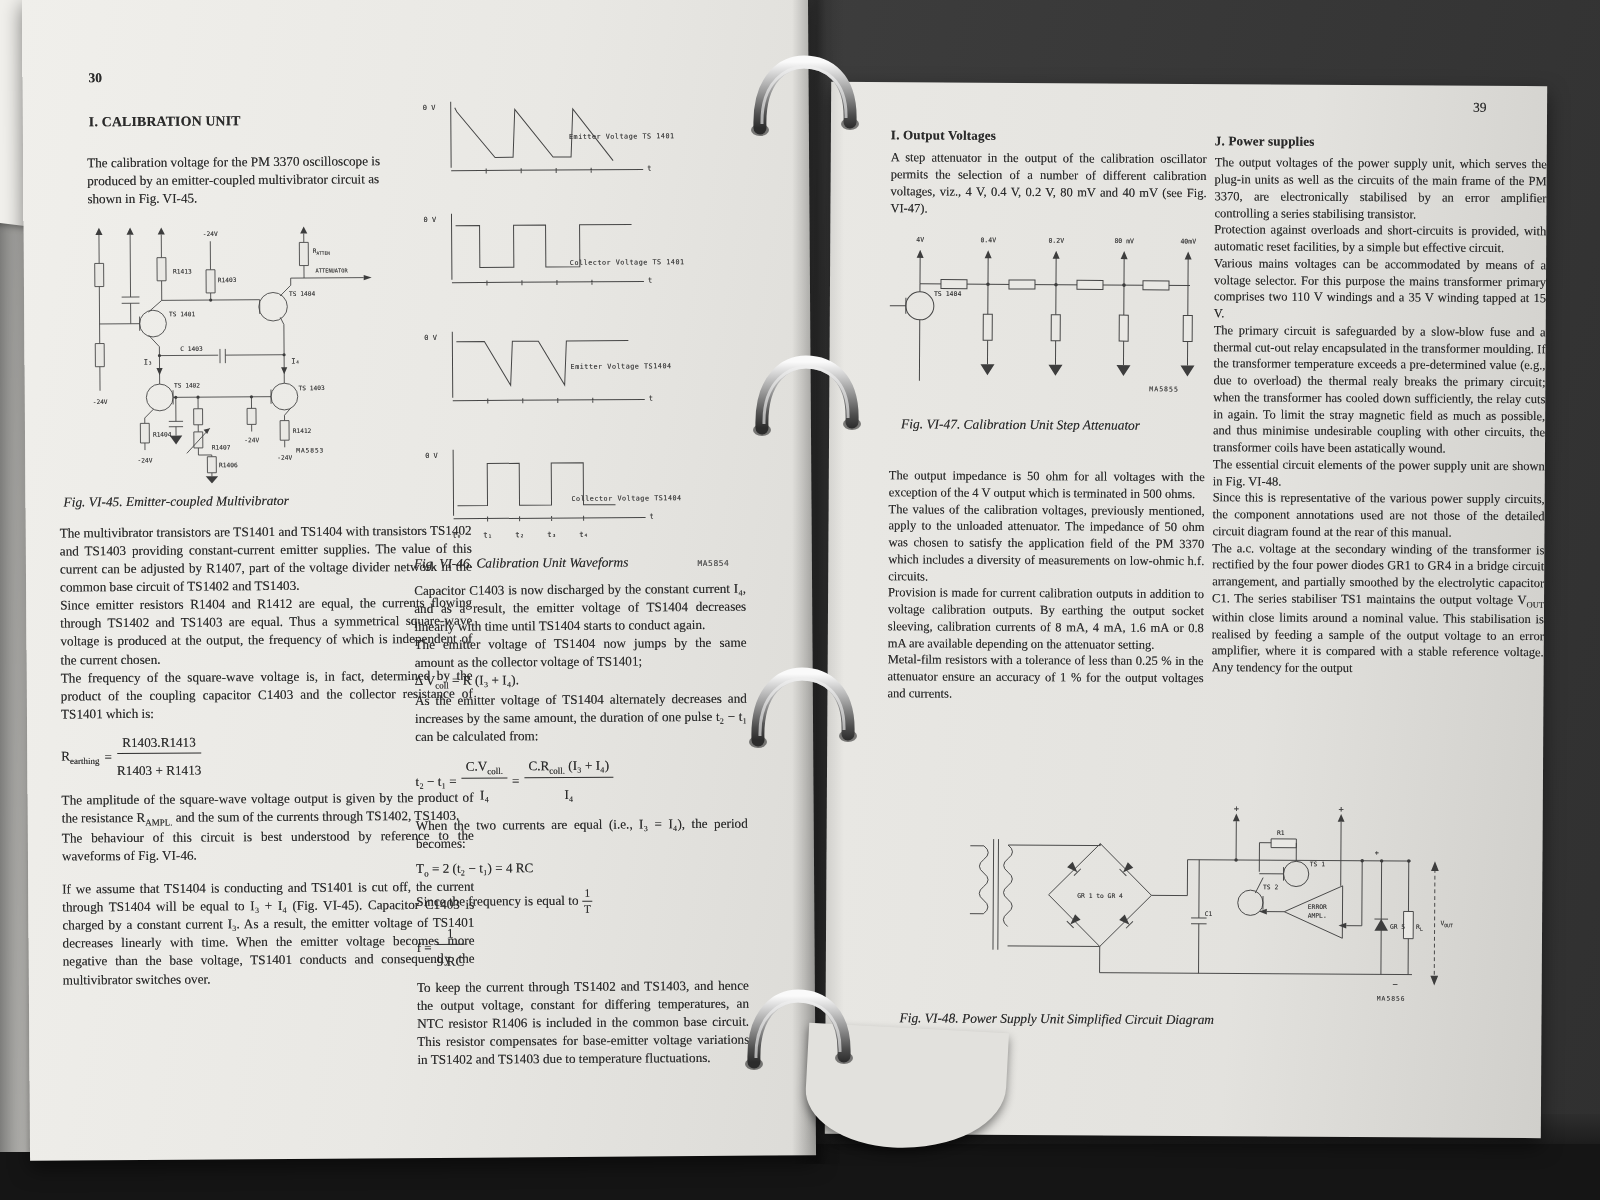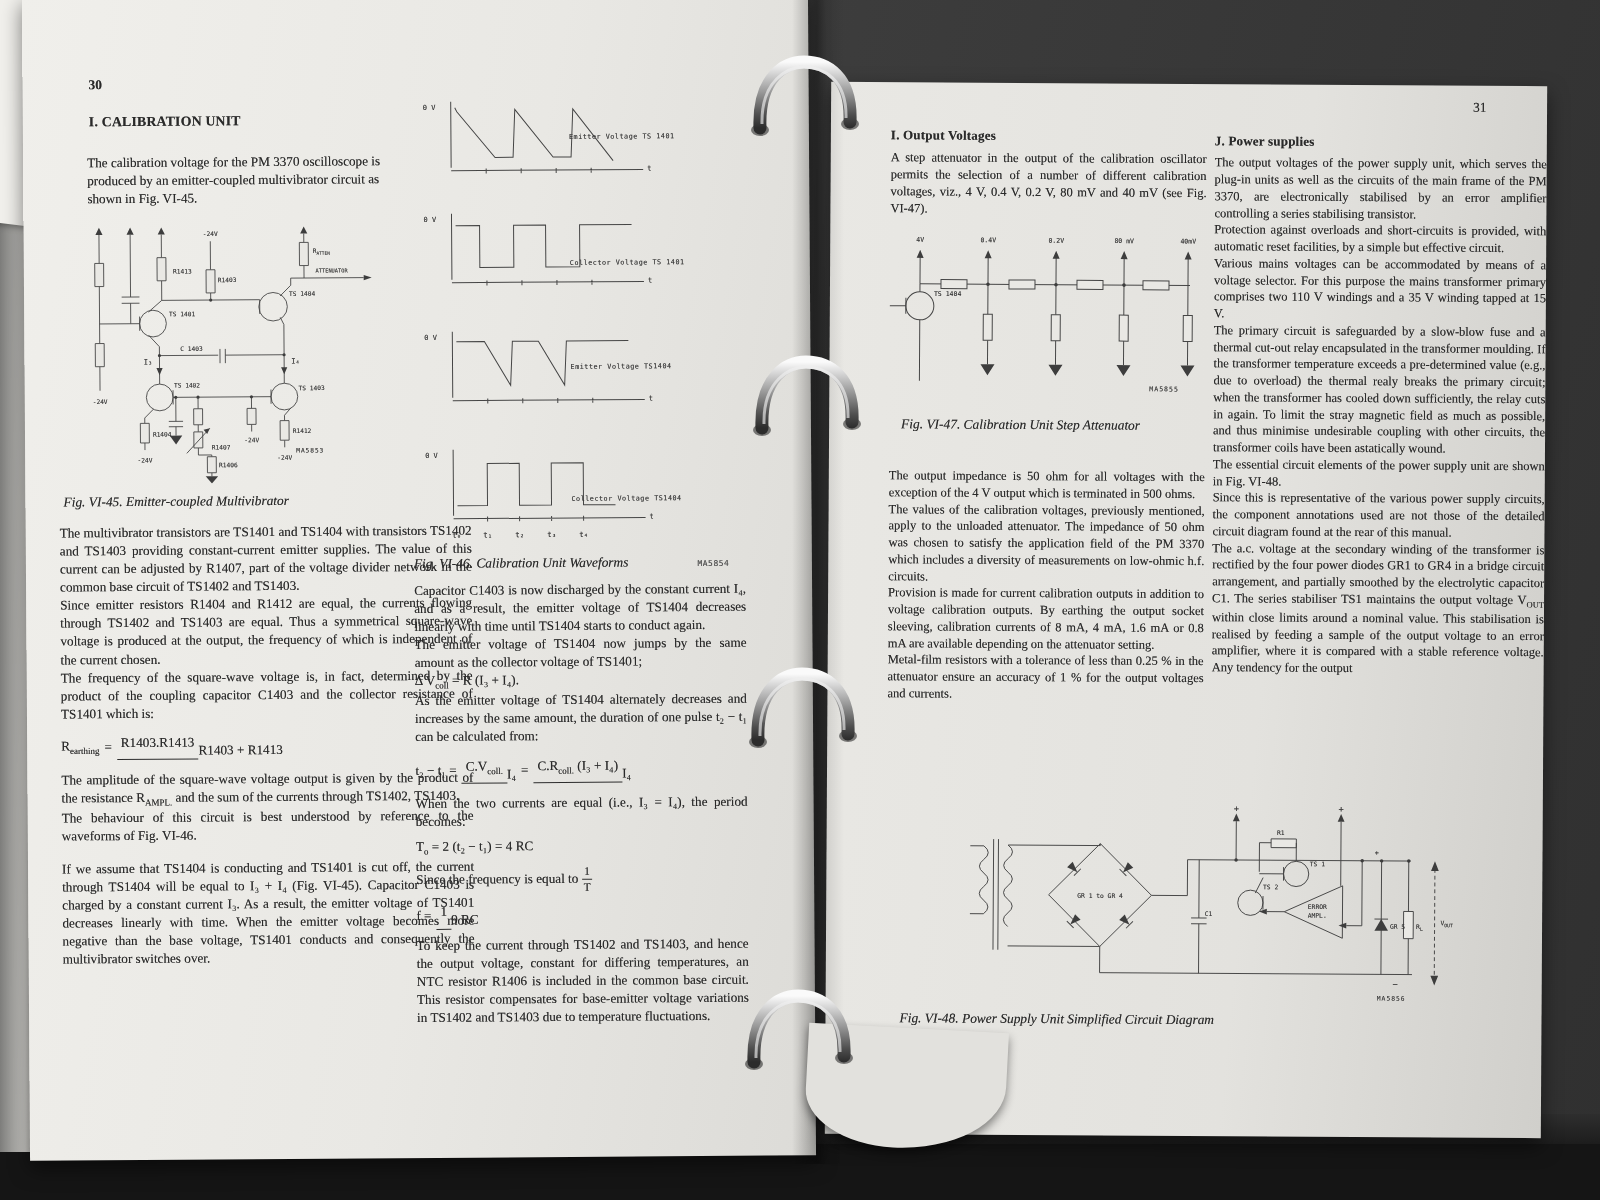--- a/index.html
+++ b/index.html
@@ -25,21 +25,21 @@
   .pn{position:absolute;font-size:13.5px;}
   .sec-heading{font-weight:bold;font-size:13.8px;letter-spacing:.2px;}
   .para{margin:0;text-align:justify;}
   .gap{margin-top:15px;}
   .softs{text-shadow:0 0 .5px rgba(50,50,50,.6);}
   .lp-body{font-size:13.2px;line-height:1.37;}
   .rp-body{font-size:12.5px;line-height:1.34;}
   .caption{font-style:italic;font-size:13.4px;}
   .mark{font-family:"DejaVu Sans Mono",monospace;font-size:8px;color:#555;letter-spacing:.5px;padding-left:27px;}
   .eq{margin:11px 0;display:flex;align-items:center;gap:5px;flex-wrap:wrap;}
-  .frac{display:inline-flex;flex-direction:row;text-align:center;vertical-align:middle;}
+  .frac{display:inline-flex;flex-direction:column;text-align:center;vertical-align:middle;}
   .frac .num{border-bottom:1.2px solid #2d2d2d;padding:0 4px 1px;}
   .frac .den{padding-top:8px;}
   sub{font-size:.68em;}
   .dvline{margin:0;}
   .inline-frac{display:inline-flex;flex-direction:column;text-align:center;font-size:.85em;
        vertical-align:middle;margin-left:4px;}
   .inline-frac .num{border-bottom:1px solid #2d2d2d;padding:0 2px;}
   svg text{font-family:"DejaVu Sans Mono",monospace;fill:#3d3d3d;}
   svg .ln{stroke:#454545;stroke-width:1;fill:none;}
   svg .comp{fill:#e9e8e4;stroke:#454545;stroke-width:1;}
@@ -52,21 +52,21 @@
 <body>
 
 <div class="floor"></div>
 <div class="floor2"></div>
 <div class="stack-gray"></div>
 <div class="stack-white"></div>
 <div class="spine-shadow"></div>
 <div class="curl"></div>
 
 <div class="page page-left softs">
-  <div class="pn" style="left:66px;top:81px;font-weight:bold;">30</div>
+  <div class="pn" style="left:66px;top:74px;font-weight:bold;">30</div>
   <div class="sec-heading" style="position:absolute;left:66px;top:118px;">I. CALIBRATION UNIT</div>
   <div class="lp-body" style="position:absolute;left:64px;top:158px;width:302px;">The calibration voltage for the PM 3370 oscilloscope is produced by an emitter-coupled multivibrator circuit as shown in Fig. VI-45.</div>
 
   <svg class="figwrap" style="left:34px;top:212px;" width="348" height="276" viewBox="0 0 348 310">
     <g class="ln">
       <path d="M25,22 l-4,8 h8 z M60,22 l-4,8 h8 z M95,22 l-4,8 h8 z M255,22 l-4,8 h8 z" class="fillb"></path>
       <path d="M25,30 V62 M25,88 V152 M25,178 V205"></path>
       <rect class="comp" x="20" y="62" width="10" height="26"></rect>
       <rect class="comp" x="20" y="152" width="10" height="26"></rect>
       <path d="M60,30 V100 M50,100 H70 M50,107 H70 M60,107 V130 M25,130 H70"></path>
@@ -225,21 +225,21 @@
             <span class="num">1</span>
             <span class="den">9 RC</span>
           </span>
       </div>
       <p class="para">To keep the current through TS1402 and TS1403, and hence the output voltage, constant for differing temperatures, an NTC resistor R1406 is included in the common base circuit. This resistor compensates for base-emitter voltage variations in TS1402 and TS1403 due to temperature fluctuations.</p>
     </div>
   </div>
 </div>
 
 <div class="page page-right softs">
-  <div class="pn" style="left:642px;top:14px;">31</div>
+  <div class="pn" style="left:642px;top:14px;">39</div>
 
   <div class="rp-body" style="position:absolute;left:60px;top:44px;width:316px;">
     <div class="sec-heading" style="font-size:13px;margin-bottom:6px;">I. Output Voltages</div>
     <p class="para">A step attenuator in the output of the calibration oscillator permits the selection of a number of different calibration voltages, viz., 4 V, 0.4 V, 0.2 V, 80 mV and 40 mV (see Fig. VI-47).</p>
 
     <svg width="320" height="178" viewBox="0 0 320 175" style="margin:8px 0 0 -10px;">
       <g class="ln">
         <path d="M40,58 H310"></path>
         <circle cx="40" cy="80" r="14"></circle>
         <path d="M26,72 V88 M10,80 H26 M40,58 V66 M40,94 V155"></path>

